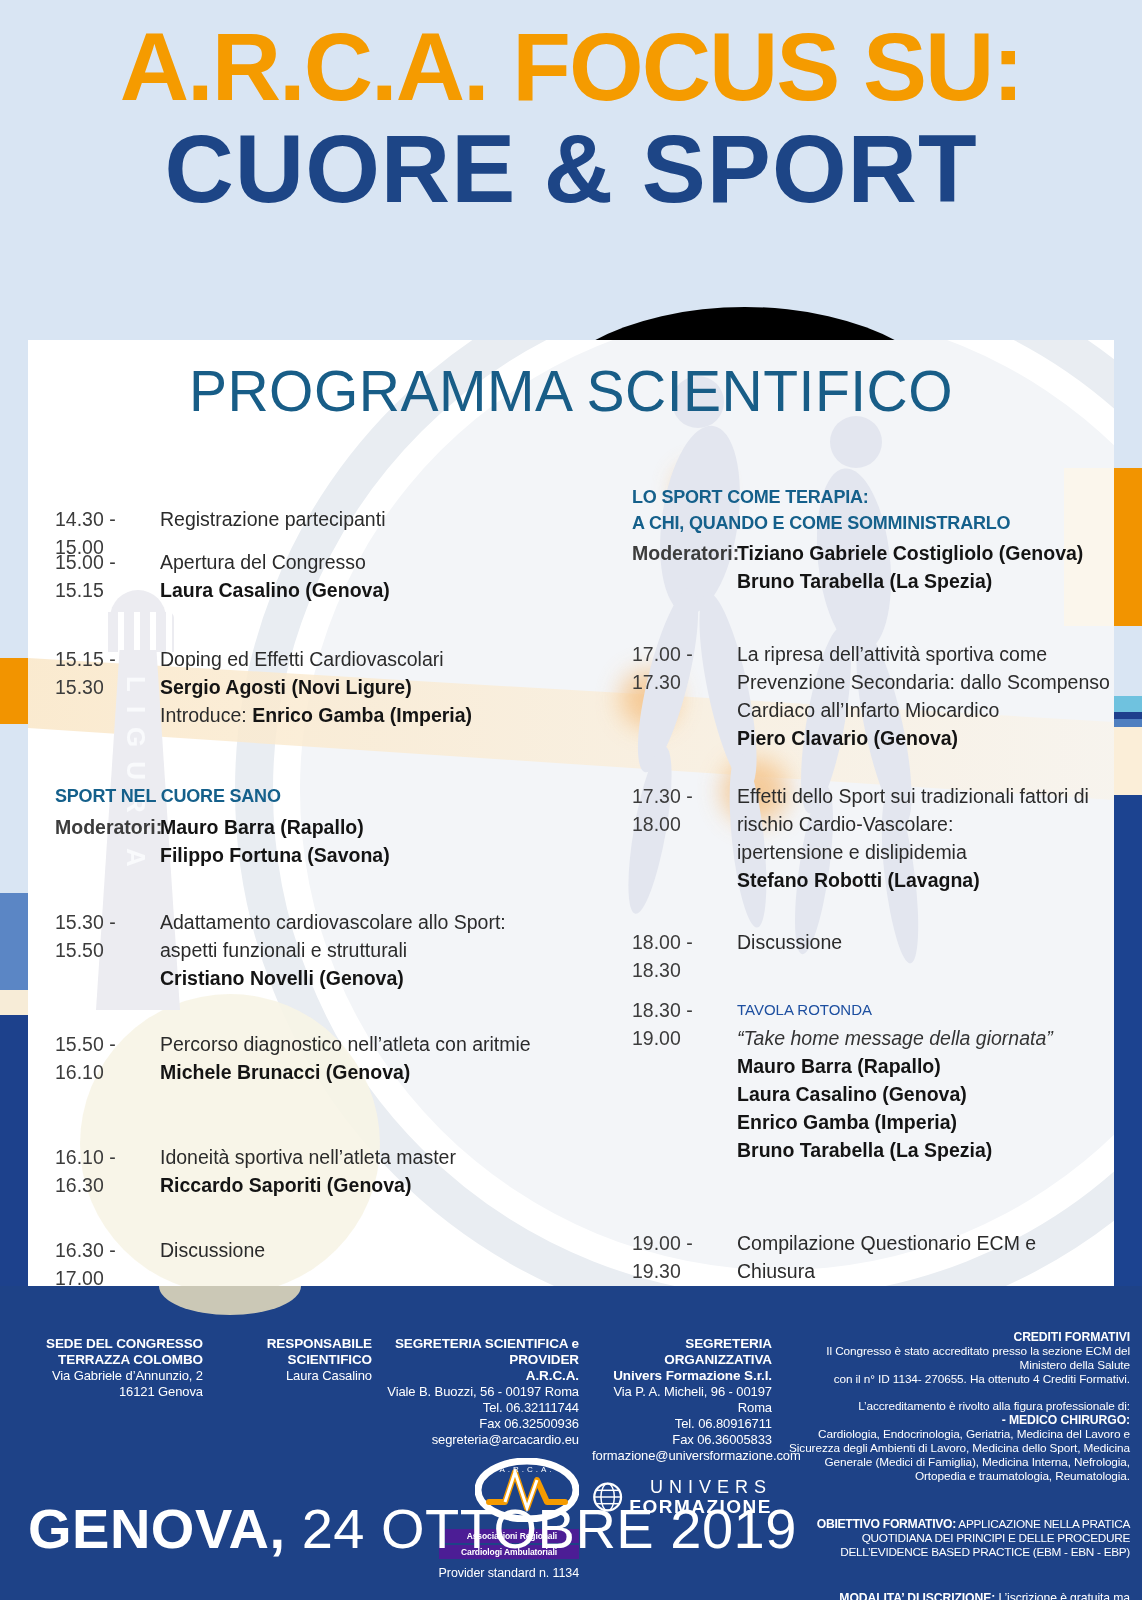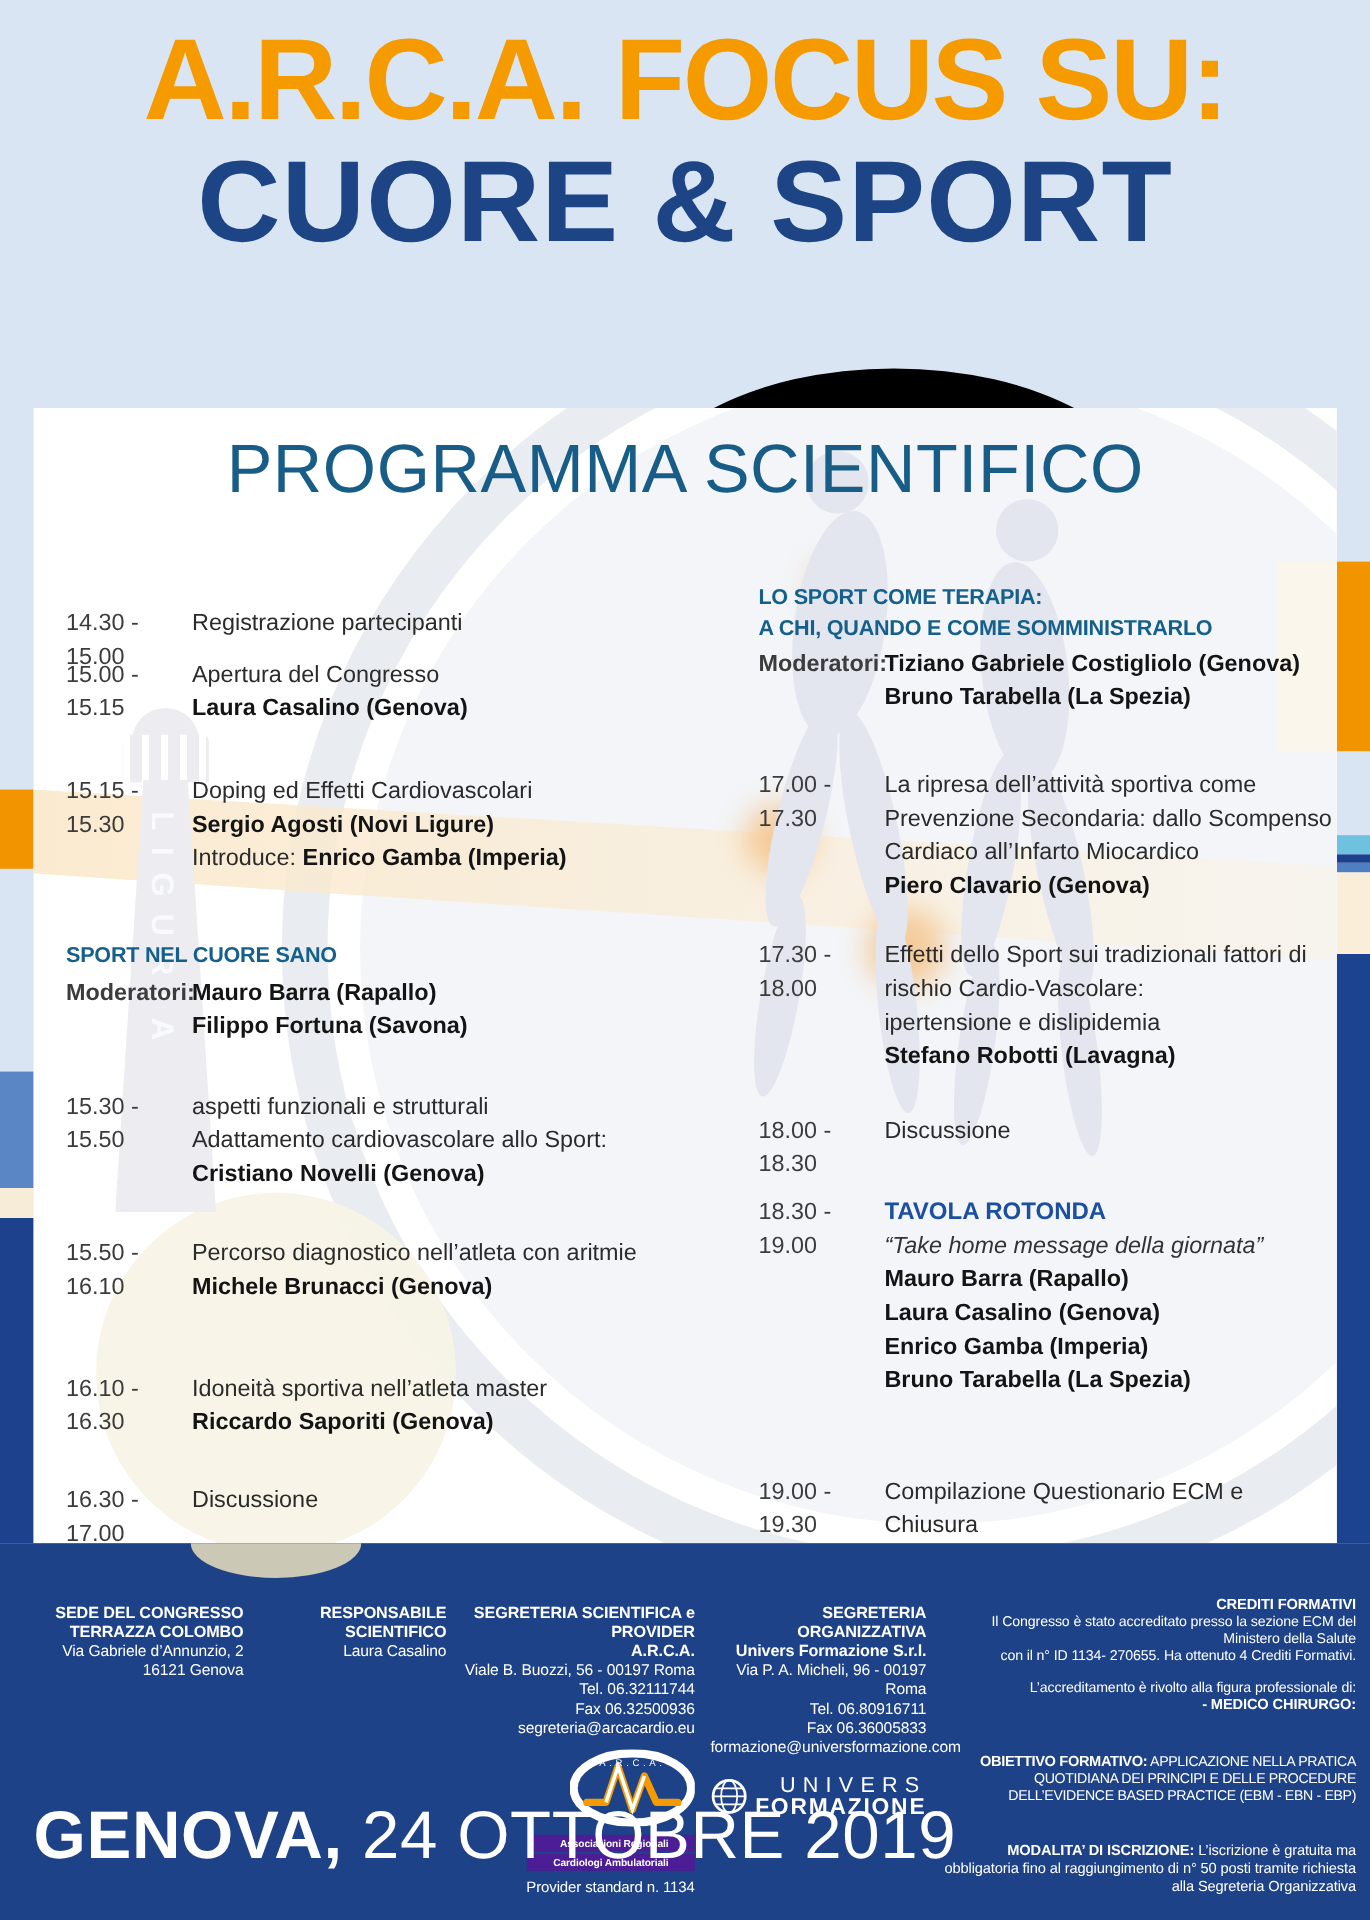--- a/index.html
+++ b/index.html
@@ -48,21 +48,21 @@
                 font-size:57px;color:#185D87;letter-spacing:0.5px;}
   
   .item{position:absolute;width:560px;font-size:19.5px;line-height:28px;color:#2b2b2b;z-index:2;}
   .item .t{position:absolute;left:0;top:0;width:104px;color:#3c3c3c;}
   .item .c{margin-left:105px;}
   .colL .item{left:27px;}
   .colR .item{left:604px;width:478px;}
   .sp{font-weight:bold;color:#141414;}
   .sh{font-size:18px;font-weight:bold;color:#15608B;letter-spacing:-0.2px;line-height:26px;}
   .modlbl{font-weight:bold;color:#141414;}
-  .tr-head{color:#1D4FA0;font-weight:bold;font-size:20px;}
+  .tr-head{color:#1D4FA0;font-weight:normal;font-size:15px;}
   .subtitle{font-style:italic;color:#333;}
   
   .footer{position:absolute;left:0;top:1286px;width:1142px;height:314px;background:#1E4287;z-index:4;}
   .khaki-dome{position:absolute;left:159px;top:0;width:142px;height:29px;background:#CBC8B6;
               border-radius:0 0 50% 50% / 0 0 100% 100%;}
   .fcol{position:absolute;top:50px;color:#fff;font-size:13px;line-height:16px;letter-spacing:-0.1px;text-align:right;}
   .fh{font-weight:bold;font-size:13.5px;}
   .fc1{left:28px;width:175px;} .fc2{left:212px;width:160px;}
   .fc3{left:364px;width:215px;} .fc4{left:592px;width:180px;}
   .fc5{left:778px;top:44px;width:352px;font-size:11.8px;line-height:14px;}
@@ -174,22 +174,22 @@
           <div class="t modlbl" style="top:0;">Moderatori:</div>
           <div class="c">
             <div class="sp">Mauro Barra (Rapallo)</div>
             <div class="sp">Filippo Fortuna (Savona)</div>
           </div>
         </div>
       </div>
       <div class="item" style="top:568px;">
         <div class="t">15.30 - 15.50</div>
         <div class="c">
+          <div>Adattamento cardiovascolare allo Sport:</div>
           <div>aspetti funzionali e strutturali</div>
-          <div>Adattamento cardiovascolare allo Sport:</div>
           <div class="sp">Cristiano Novelli (Genova)</div>
         </div>
       </div>
       <div class="item" style="top:690px;">
         <div class="t">15.50 - 16.10</div>
         <div class="c">
           <div>Percorso diagnostico nell’atleta con aritmie</div>
           <div class="sp">Michele Brunacci (Genova)</div>
         </div>
       </div>
@@ -324,20 +324,21 @@
       </div>
     </div>
 
     <div class="fcol fc5">
       <div class="fh">CREDITI FORMATIVI</div>
       <div>Il Congresso è stato accreditato presso la sezione ECM del Ministero della Salute</div>
       <div>con il n° ID 1134- 270655. Ha ottenuto 4 Crediti Formativi.</div>
       <div class="gap"></div>
       <div>L’accreditamento è rivolto alla figura professionale di:</div>
       <div class="fh">- MEDICO CHIRURGO:</div>
+      <div style="padding-left:4px;">Cardiologia, Endocrinologia, Geriatria, Medicina del Lavoro e Sicurezza degli Ambienti di Lavoro, Medicina dello Sport, Medicina Generale (Medici di Famiglia), Medicina Interna, Nefrologia, Ortopedia e traumatologia, Reumatologia.</div>
       <div style="margin-top:34px;" class="caps">
         <span class="fh">OBIETTIVO FORMATIVO:</span><span> APPLICAZIONE NELLA PRATICA QUOTIDIANA DEI PRINCIPI E DELLE PROCEDURE DELL’EVIDENCE BASED PRACTICE (EBM - EBN - EBP)</span>
       </div>
       <div style="margin-top:32px;font-size:12.2px;line-height:15px;">
         <span class="fh">MODALITA’ DI ISCRIZIONE:</span><span> L’iscrizione è gratuita ma obbligatoria fino al raggiungimento di n° 50 posti tramite richiesta alla Segreteria Organizzativa</span>
       </div>
     </div>
 
     <div class="date-banner">
       <span class="date-city">GENOVA,</span><span> 24 OTTOBRE 2019</span>

